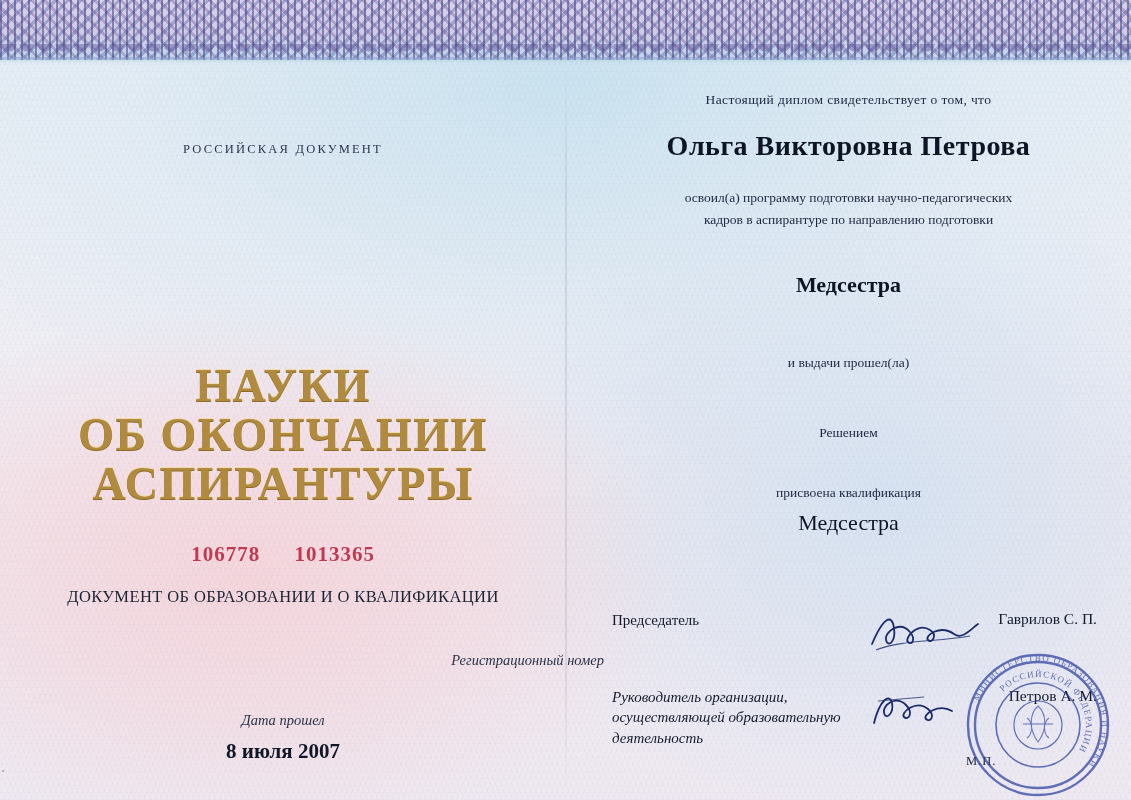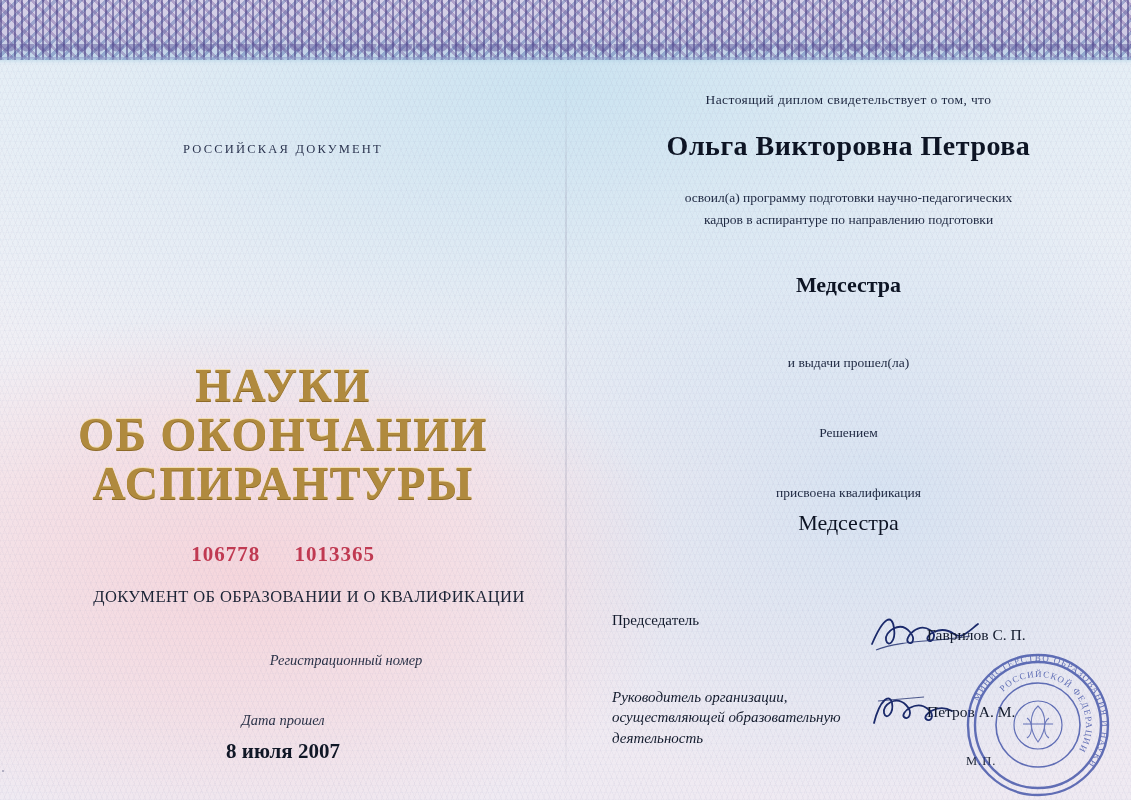--- a/index.html
+++ b/index.html
@@ -86,25 +86,25 @@
   .tl1{font-size:46px;}
   .tl2{font-size:46px;}
   .tl3{font-size:46px;}
   .serials{
     position:absolute;top:480px;left:0;width:566px;text-align:center;
     color:#c03a52;font-weight:bold;font-size:21px;letter-spacing:1px;
   }
   .serials span{margin:0 14px;}
   .doc-sub{
     position:absolute;top:525px;left:0;width:566px;text-align:center;
-    font-size:16.5px;color:#1b2335;letter-spacing:.4px;margin-left:26px;
+    font-size:16.5px;color:#1b2335;letter-spacing:.4px;
   }
   .reg-label{
-    position:absolute;top:590px;left:0;width:604px;text-align:center;
-    font-size:14.5px;font-style:italic;color:#2a3248;padding-left:44px;
+    position:absolute;top:590px;left:0;width:604px;text-align:right;
+    font-size:14.5px;font-style:italic;color:#2a3248;
   }
   .reg-number{
     position:absolute;top:615px;left:0;width:566px;text-align:center;
     font-size:20px;font-weight:bold;color:#101726;
   }
   .date-label{
     position:absolute;top:650px;left:0;width:566px;text-align:center;
     font-size:14.5px;font-style:italic;color:#2a3248;
   }
   .date-value{
@@ -148,22 +148,22 @@
 
   .sig-row{position:absolute;left:0;width:565px;}
   .sig1{top:548px;}
   .sig2{top:625px;}
   .sig-role{
     position:absolute;left:46px;width:250px;
     font-size:15px;color:#121a2c;line-height:1.35;
   }
   .sig-role.italic{font-style:italic;}
   .sig-name{
-    position:absolute;right:34px;width:170px;text-align:left;
-    font-size:15.5px;color:#121a2c;margin-top:16px;
+    position:absolute;right:34px;width:170px;text-align:right;
+    font-size:15.5px;color:#121a2c;
   }
   .sig-mark{
     position:absolute;left:300px;width:120px;height:44px;
   }
   .mp{
     position:absolute;left:400px;top:692px;
     font-size:12.5px;color:#1b2335;letter-spacing:1px;
   }
   .stamp{
     position:absolute;right:12px;bottom:-6px;width:162px;height:162px;

